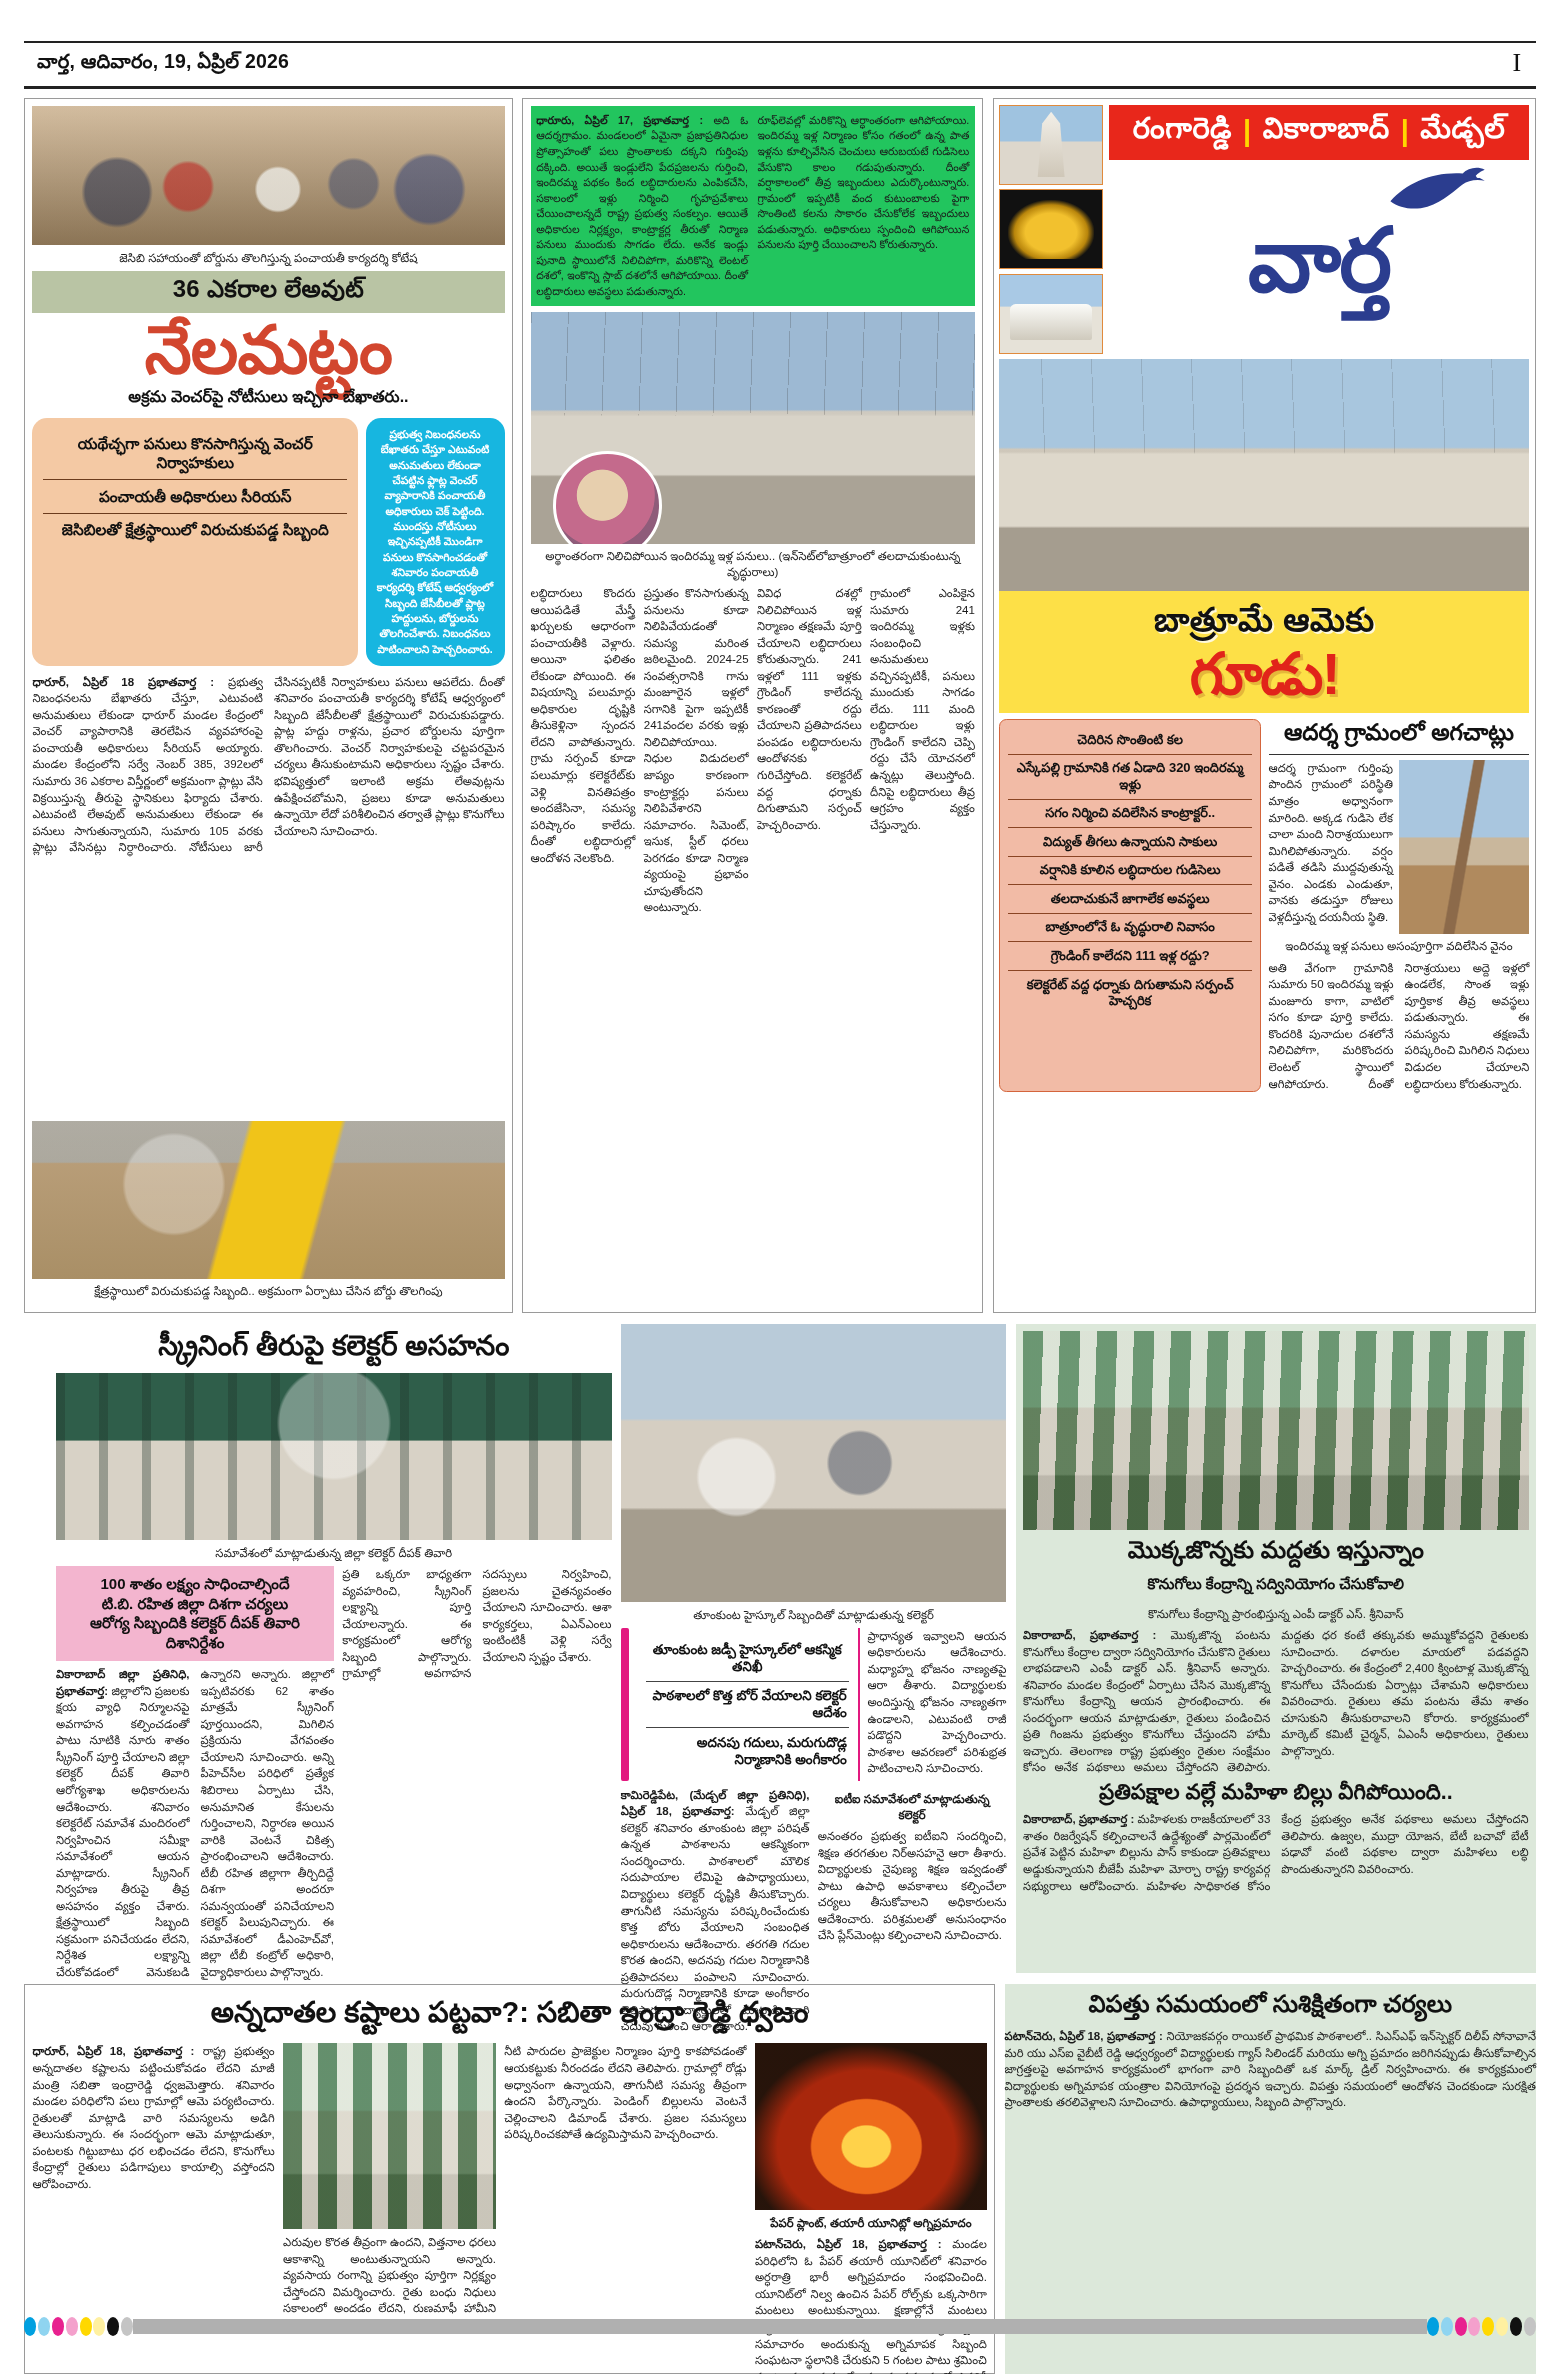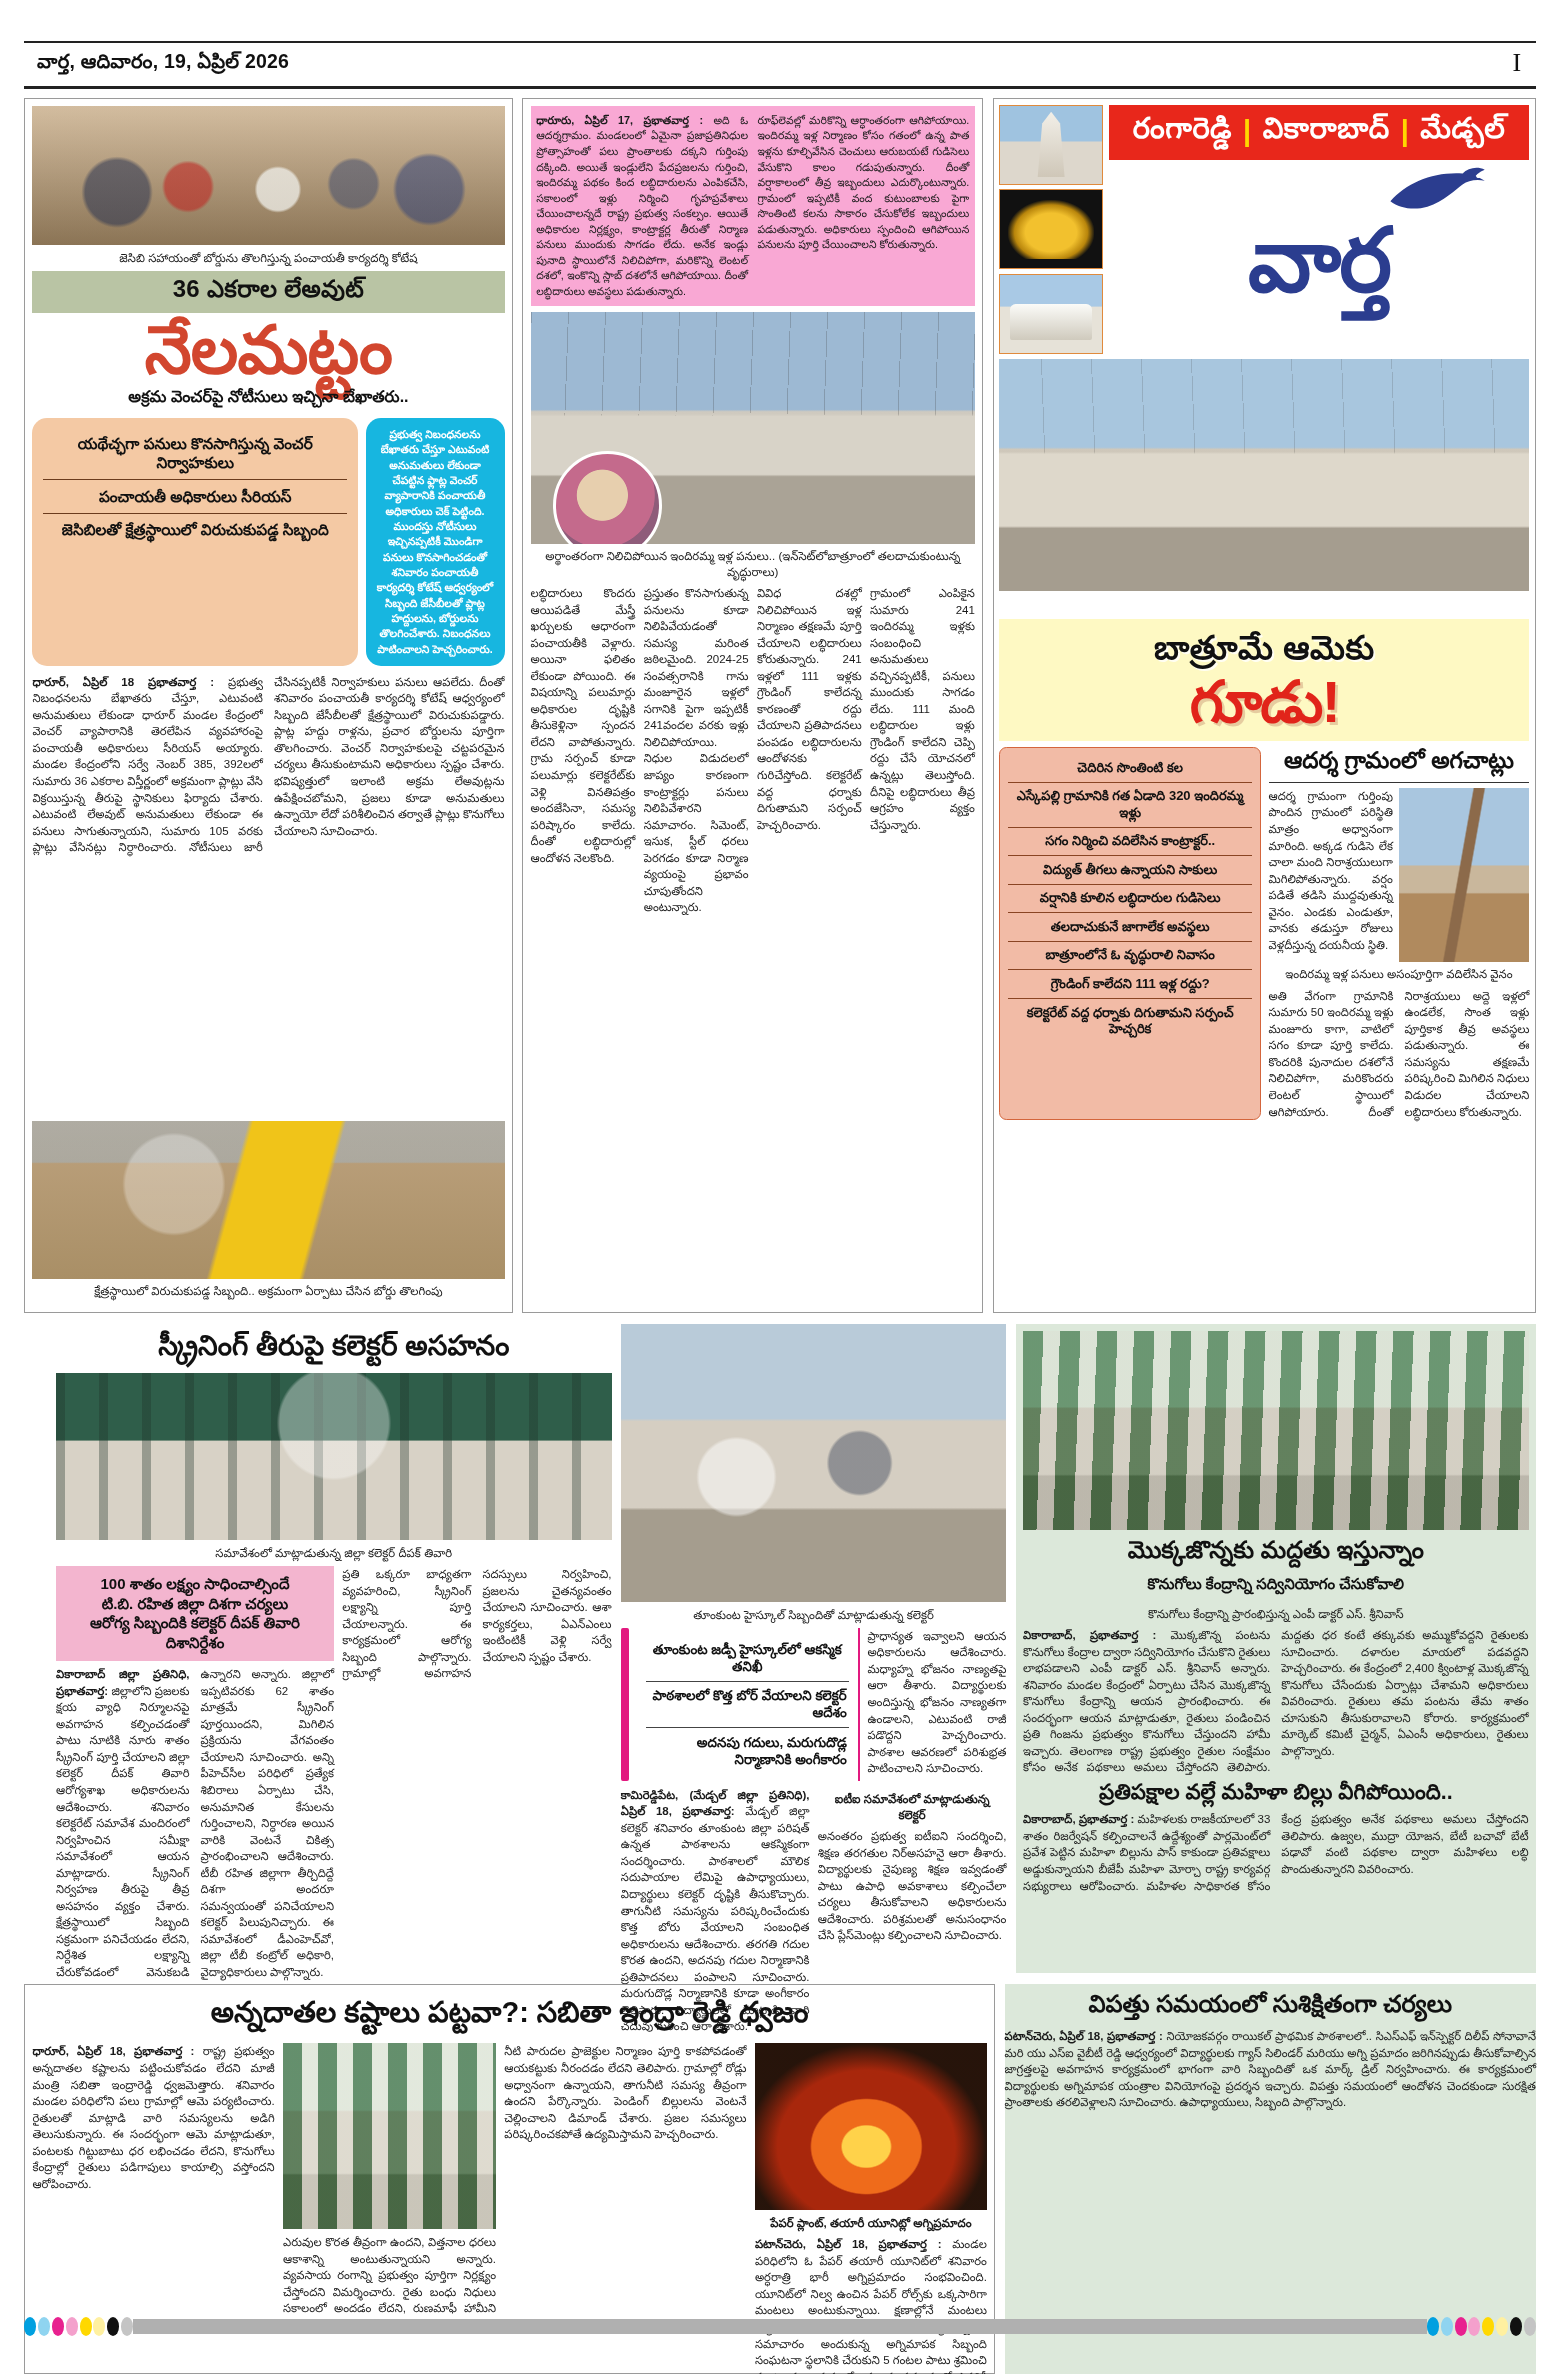--- a/index.html
+++ b/index.html
@@ -82,21 +82,21 @@
   .cyan-box {
     background: #17b6e0; border-radius: 15px; color: #fff;
     width: 139px; padding: 9.3px 6.5px; font-size: 10.8px; line-height: 1.42;
     text-align: center; font-weight: 600;
   }
   .body-text { font-size: 11.5px; line-height: 1.44; text-align: justify; color: #1a1a1a; }
   .body-text .byline { font-weight: 800; }
   .twocol-2 { column-count: 2; column-gap: 11px; }
 
   
-  .mid-top { background: #f9a8d4; padding: 6.5px 5.6px; display: flex; gap: 9.3px; }
+  .mid-top { background: #22c55e; padding: 6.5px 5.6px; display: flex; gap: 9.3px; }
   .mid-top .body-text { font-size: 10.8px; }
   .mid-head-line { font-weight: 800; }
 
   .mid-photo { height: 232px; margin-top: 5.6px; position: relative;
     background: linear-gradient(#9db9d3 0 42%, #cfcac0 43%, #b7b0a4); overflow: hidden; }
   .mid-photo::after {
     content:""; position:absolute; inset:0;
     background:
       linear-gradient(180deg, transparent 0 44%, #d8d3c8 45% 70%, #aaa396 71%),
       repeating-linear-gradient(92deg, rgba(60,60,60,.25) 0 0.9px, transparent 0.9px 37px);
@@ -138,21 +138,21 @@
     position: absolute; right: 35px; top: 3.7px; width: 111px; height: 54px; z-index: 4;
   }
 
   .hero { margin-top: 5.6px; flex: 1; display: flex; flex-direction: column; }
   .hero-photo { height: 232px; position: relative; overflow: hidden;
     background: linear-gradient(#a8c6de 0 38%, #cfc8bb 39%, #b0a897); }
   .hero-photo::after { content:""; position:absolute; inset:0;
     background:
       linear-gradient(180deg, transparent 0 40%, #ded8cb 41% 72%, #a59d8f 73%),
       repeating-linear-gradient(88deg, rgba(70,70,70,.2) 0 0.9px, transparent 0.9px 50px); }
-  .hero-headbox { background: #fef9c3; padding: 9.3px 9.3px 13px; text-align: center; margin-top: 28px; }
+  .hero-headbox { background: #fde047; padding: 9.3px 9.3px 13px; text-align: center; }
   .hero-kick { font-size: 33px; font-weight: 800; color: #111; letter-spacing: 0.5px;
     text-shadow: 1.9px 1.9px 0 rgba(255,255,255,.8); }
   .hero-main { font-size: 58px; font-weight: 800; color: #e1241a; line-height: .92;
     text-shadow: 2.8px 2.8px 0 rgba(120,0,0,.18); letter-spacing: -1.9px; }
 
   .hero-lower { display: flex; gap: 7.4px; margin-top: 5.6px; }
   .pink-list {
     width: 262px; background: #f2bba6; border: 1.9px solid #d4653c; border-radius: 7.4px;
     padding: 6.5px 8.3px;
   }

